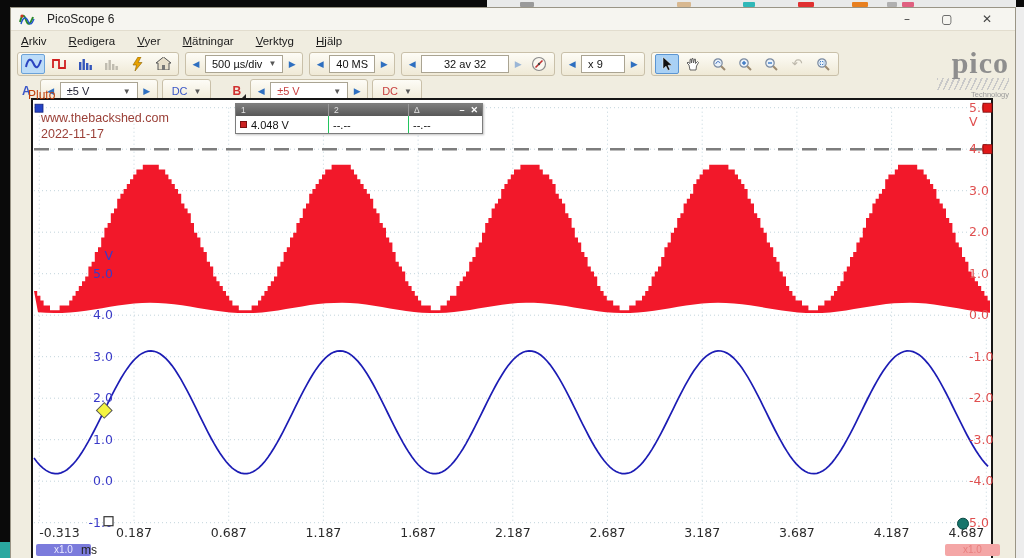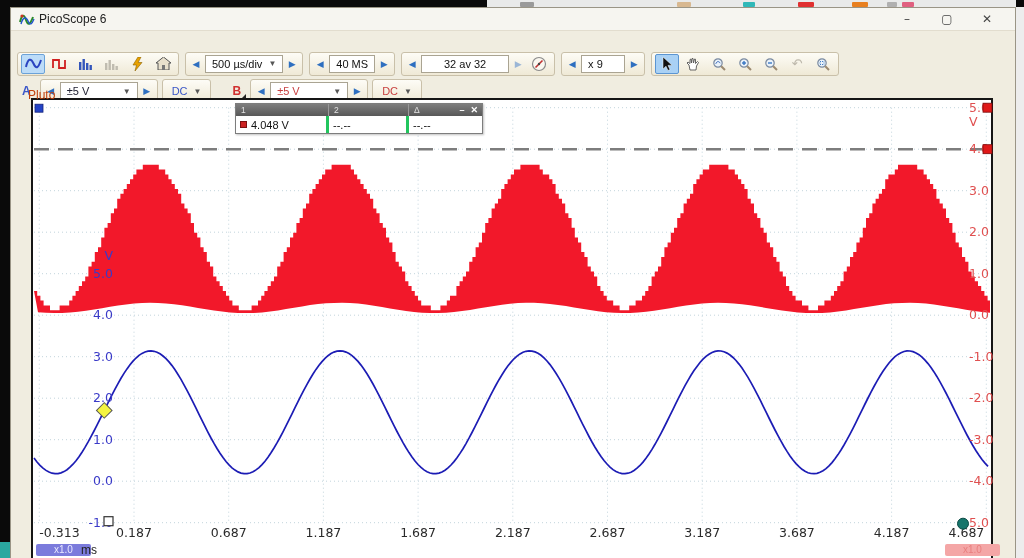--- a/index.html
+++ b/index.html
@@ -13,21 +13,21 @@
   .chip { position:absolute; top:2px; height:5px; border-radius:1px; }
   #left-strip { left:0; top:7px; width:10px; height:551px; background:#0a0a0a; }
   #left-strip-chip { left:0; top:535px; width:10px; height:16px; background:#2aa8a0; }
   #right-strip { left:1016px; top:7px; width:8px; height:551px; background:#ededed; }
 
   
   #app-window { left:10px; top:7px; width:1006px; height:551px; background:#f0ede0;
                 border:1px solid #9a9586; border-bottom:none; }
   #titlebar { left:0; top:0; width:100%; height:23px; background:#f6f5f0;
               display:flex; align-items:center; padding:0 8px; border-bottom:1px solid #e2ddce; }
-  #title-text { font-size:12px; color:#222; margin-left:4px; }
+  #title-text { font-size:12px; color:#222; margin-left:12px; }
   #win-controls { margin-left:auto; display:flex; }
   .win-btn { width:40px; height:21px; display:flex; align-items:center; justify-content:center;
              font-size:12px; color:#444; font-family:"DejaVu Sans", sans-serif; }
 
   #menubar { left:0; top:24px; width:100%; height:17px; display:flex; align-items:center;
              padding-left:10px; gap:22px; background:#f0ede0; }
   .menu-item { font-size:11.5px; color:#1a1a1a; }
   .menu-item u { text-decoration:underline; }
 
   #toolbar { left:0; top:41px; width:100%; height:29px; display:flex; align-items:center;
@@ -70,21 +70,21 @@
 
   
   #meas { left:202px; top:3px; width:248px; border:1px solid #7d7d7d; z-index:6;
           box-shadow:1px 1px 2px rgba(0,0,0,.25); font-family:"Liberation Sans",sans-serif; }
   #meas-head { display:flex; height:12px; background:linear-gradient(#7e7e7e,#585858);
                color:#e3e3e3; font-size:8.5px; align-items:center; }
   .meas-hcell { padding-left:5px; border-right:1px solid #999; height:100%; display:flex; align-items:center; }
   #meas-winbtns { margin-left:auto; display:flex; gap:6px; padding-right:4px; color:#fff;
                   font-size:9px; font-weight:bold; align-items:center; }
   #meas-body { display:flex; background:#fff; height:17px; }
-  .meas-cell { border-right:3px solid #22c55e; font-size:11px; color:#111;
+  .meas-cell { border-right:1px solid #22c55e; font-size:11px; color:#111;
                display:flex; align-items:center; padding-left:4px; gap:4px; }
   .sq-red { width:7px; height:7px; background:#cc2222; border:1px solid #7a1010; }
 
   .badge { position:absolute; font-size:10px; padding:0 18px; border-radius:2px; height:12px;
            line-height:12px; }
   #badge-left { left:3px; top:444px; background:#7b7bdc; color:#e8e8ff; }
   #unit-ms { left:48px; top:443px; font-size:12px; color:#222; position:absolute; }
   #badge-right { left:912px; top:444px; background:#f4a6a6; color:#e87f7f; }
 </style>
 </head>
@@ -114,20 +114,28 @@
       <circle cx="3" cy="4" r="1.6" fill="#cc3322"></circle>
     </svg>
     <span id="title-text">PicoScope 6</span>
     <div id="win-controls">
       <span class="win-btn">–</span>
       <span class="win-btn">▢</span>
       <span class="win-btn">✕</span>
     </div>
   </div>
 
+  <div class="abs" id="menubar">
+    <span class="menu-item"><u>A</u>rkiv</span>
+    <span class="menu-item"><u>R</u>edigera</span>
+    <span class="menu-item"><u>V</u>yer</span>
+    <span class="menu-item"><u>M</u>ätningar</span>
+    <span class="menu-item"><u>V</u>erktyg</span>
+    <span class="menu-item"><u>H</u>jälp</span>
+  </div>
 
   <div class="abs" id="toolbar">
     <div class="tb-group">
       <span class="tb-btn active">
         <svg width="17" height="13" viewBox="0 0 17 13">
           <path d="M1,10 C3,1 6,1 8.5,6.5 S13,12 16,3" stroke="#2a44c0" stroke-width="2" fill="none"></path>
           </svg>
       </span>
       <span class="tb-btn">
         <svg width="15" height="12" viewBox="0 0 15 12">
@@ -277,20 +285,25 @@
       <span class="spin">▶</span>
     </div>
     <div class="tb-group">
       <span class="value-box" style="border:none;background:transparent">
         <span class="red-text">DC</span>
         <span class="caret">▼</span>
       </span>
     </div>
   </div>
 
+  <div class="abs" id="pico-logo">
+    <div id="pico-name">pico</div>
+    <div id="pico-hatch"></div>
+    <div id="pico-sub">Technology</div>
+  </div>
 
   <div class="abs" id="view-tab">Pluto</div>
 
   <div class="abs" id="plot">
     <svg id="plot-svg" width="958" height="459" viewBox="0 0 958 459">
       <g id="g-grid">
           <line x1="6.3" y1="7.7" x2="6.3" y2="422.7" stroke="#c2d4dc" stroke-width="1" stroke-dasharray="1 3"></line>
           <line x1="101" y1="7.7" x2="101" y2="422.7" stroke="#c2d4dc" stroke-width="1" stroke-dasharray="1 3"></line>
           <line x1="195.70000000000002" y1="7.7" x2="195.70000000000002" y2="422.7" stroke="#c2d4dc" stroke-width="1" stroke-dasharray="1 3"></line>
           <line x1="290.40000000000003" y1="7.7" x2="290.40000000000003" y2="422.7" stroke="#c2d4dc" stroke-width="1" stroke-dasharray="1 3"></line>
@@ -356,20 +369,24 @@
       <g id="g-markers">
           <rect x="2" y="4.2" width="8" height="8" fill="#2343c6" stroke="#16247a" stroke-width="0.8"></rect>
           <rect x="950" y="3.2" width="9" height="9" fill="#e01818" stroke="#7a0e0e" stroke-width="0.8"></rect>
           <rect x="950" y="44.7" width="9" height="9" fill="#e01818" stroke="#7a0e0e" stroke-width="0.8"></rect>
           <circle cx="930" cy="423.7" r="5.5" fill="#15756b" stroke="#0a4a44" stroke-width="1"></circle>
           <rect x="71" y="416.7" width="9" height="9" fill="#fff" stroke="#333" stroke-width="1.2"></rect>
           <rect x="-5.5" y="-5.5" width="11" height="11" fill="#f4f440" stroke="#555" stroke-width="1" transform="translate(71.26419999999999,310.38075117742136) rotate(45)"></rect>
         </g>
     </svg>
 
+    <div class="abs" id="overlay-text">
+      <div>www.thebackshed.com</div>
+      <div>2022-11-17</div>
+    </div>
 
     <div class="abs" id="meas">
       <div id="meas-head">
         <span class="meas-hcell" style="width:93px">1</span>
         <span class="meas-hcell" style="width:80px">2</span>
         <span class="meas-hcell" style="width:43px;border-right:none">Δ</span>
         <span id="meas-winbtns">
           <span>–</span>
           <span>✕</span>
         </span>

